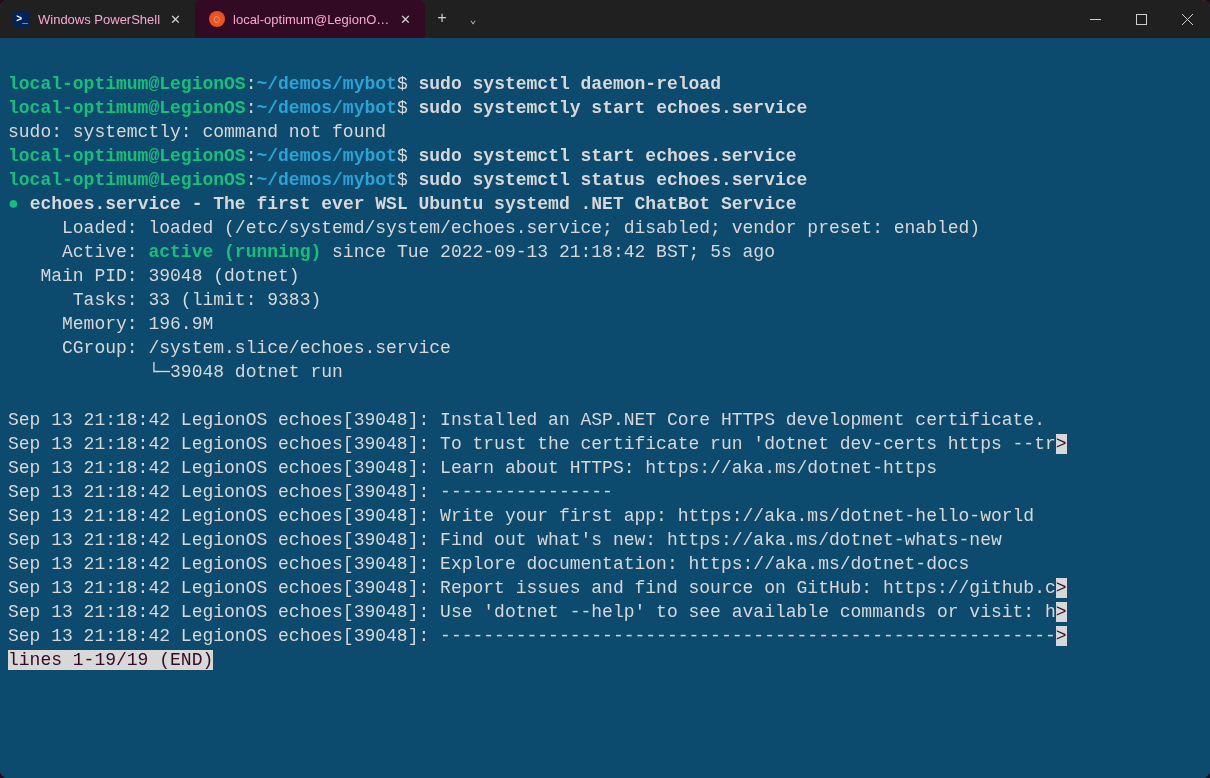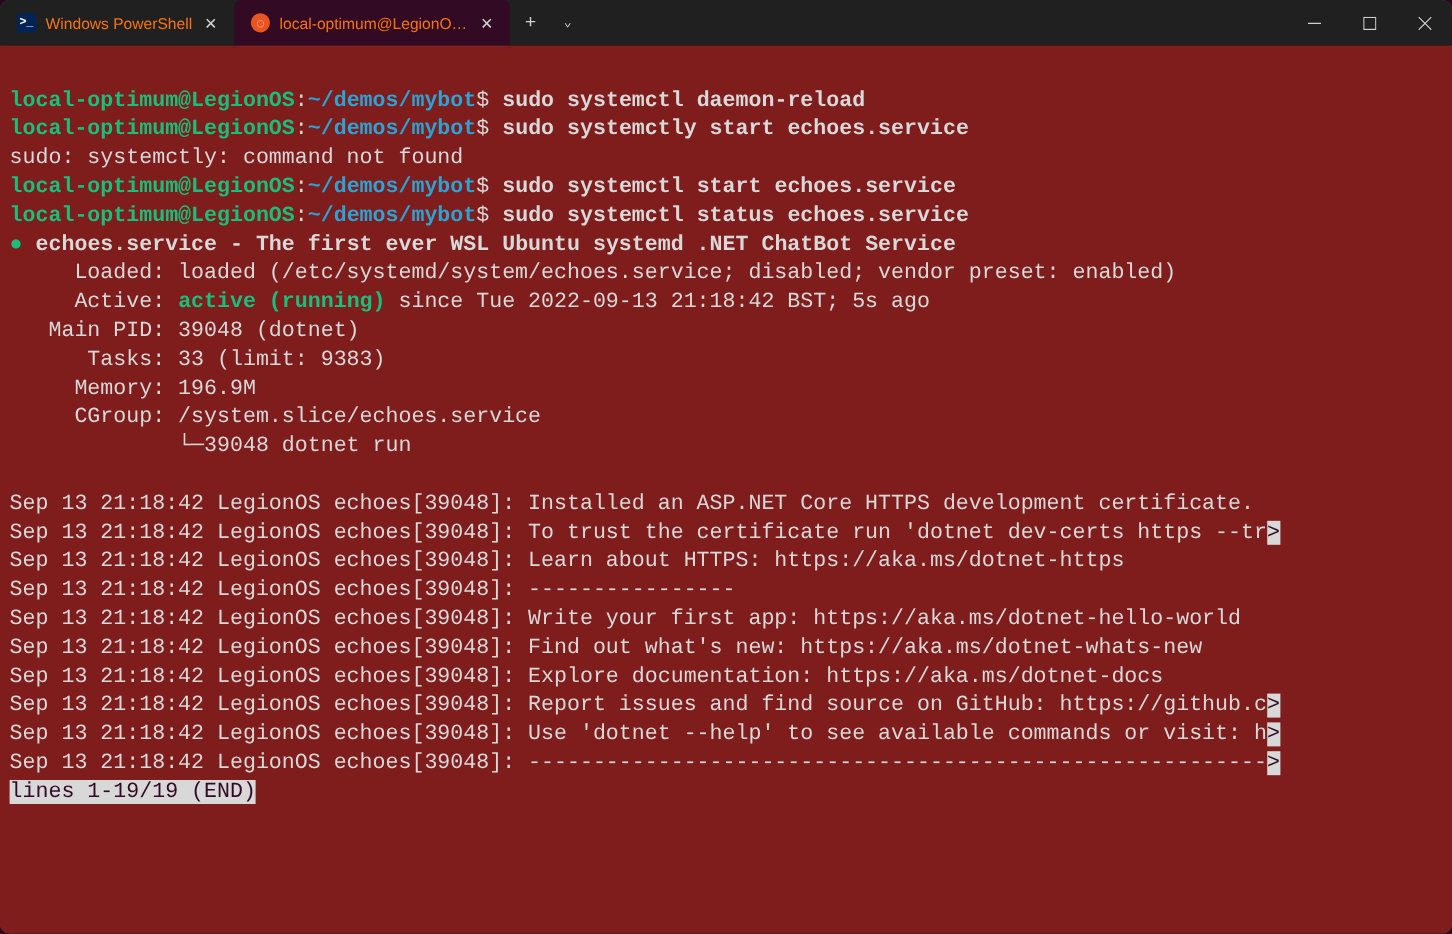--- a/index.html
+++ b/index.html
@@ -3,32 +3,32 @@
 <meta charset="utf-8">
 <style>
   * { margin:0; padding:0; box-sizing:border-box; }
   html,body { width:1210px; height:778px; background:#2c061c; font-family:Consolas,'Courier New',monospace; font-size:18px; overflow:hidden; }
   body { display:flex; flex-direction:column; border-radius:8px; overflow:hidden; box-shadow:inset 0 0 0 1px #555; }
 
   .titlebar { height:38px; background:#202020; display:flex; align-items:stretch; color:#cfcfcf; }
   .tab { display:flex; align-items:center; gap:8px; padding:0 12px 0 14px; height:38px; font-family:"Segoe UI",Arial,sans-serif; font-size:13px; cursor:pointer; max-width:230px; }
   .tab.inactive { background:#202020; }
   .tab.active   { background:#320a24; border-top-left-radius:6px; border-top-right-radius:6px; margin-top:0; }
-  .tab .label   { white-space:nowrap; overflow:hidden; text-overflow:ellipsis; flex:1; color:#f97316; }
+  .tab .label   { white-space:nowrap; overflow:hidden; text-overflow:ellipsis; flex:1; color:#f9a8d4; }
   .tab .close   { font-family:Arial,sans-serif; font-size:13px; color:#cfcfcf; padding:2px; }
   .tab .ico     { width:16px; height:16px; display:flex; align-items:center; justify-content:center; }
   .icon-ps  { background:#012456; color:#fff; border-radius:2px; font-size:10px; font-weight:bold; font-family:Arial,sans-serif; width:16px; height:16px; line-height:16px; text-align:center; }
   .icon-ub  { background:#e95420; color:#fff; border-radius:50%; font-size:12px; width:16px; height:16px; line-height:16px; text-align:center; }
   .tab-add   { width:34px; display:flex; align-items:center; justify-content:center; font-size:16px; cursor:pointer; }
   .tab-drop  { width:28px; display:flex; align-items:center; justify-content:center; font-size:11px; cursor:pointer; }
   .tabfill   { flex:1; }
   .winbtn    { width:46px; display:flex; align-items:center; justify-content:center; cursor:pointer; }
   .winbtn svg { stroke:#cfcfcf; fill:none; stroke-width:1; }
 
-  .terminal { flex:1; background:#7f1d1d; padding:10px 8px 6px 8px; color:#d8d8d8; white-space:pre; line-height:24px; letter-spacing:0; font-feature-settings:"liga" 0; overflow:hidden; }
+  .terminal { flex:1; background:#0c4a6e; padding:10px 8px 6px 8px; color:#d8d8d8; white-space:pre; line-height:24px; letter-spacing:0; font-feature-settings:"liga" 0; overflow:hidden; }
   .blu  { color:#2ba3d4; font-weight:bold; }
   .grnB { color:#16c07b; font-weight:bold; }
   .bold { font-weight:bold; }
   .dot  { color:#16c07b; }
   .inv  { background:#d8d8d8; color:#320a24; }
 </style>
 </head>
 <body>
 
 <div class="titlebar">

